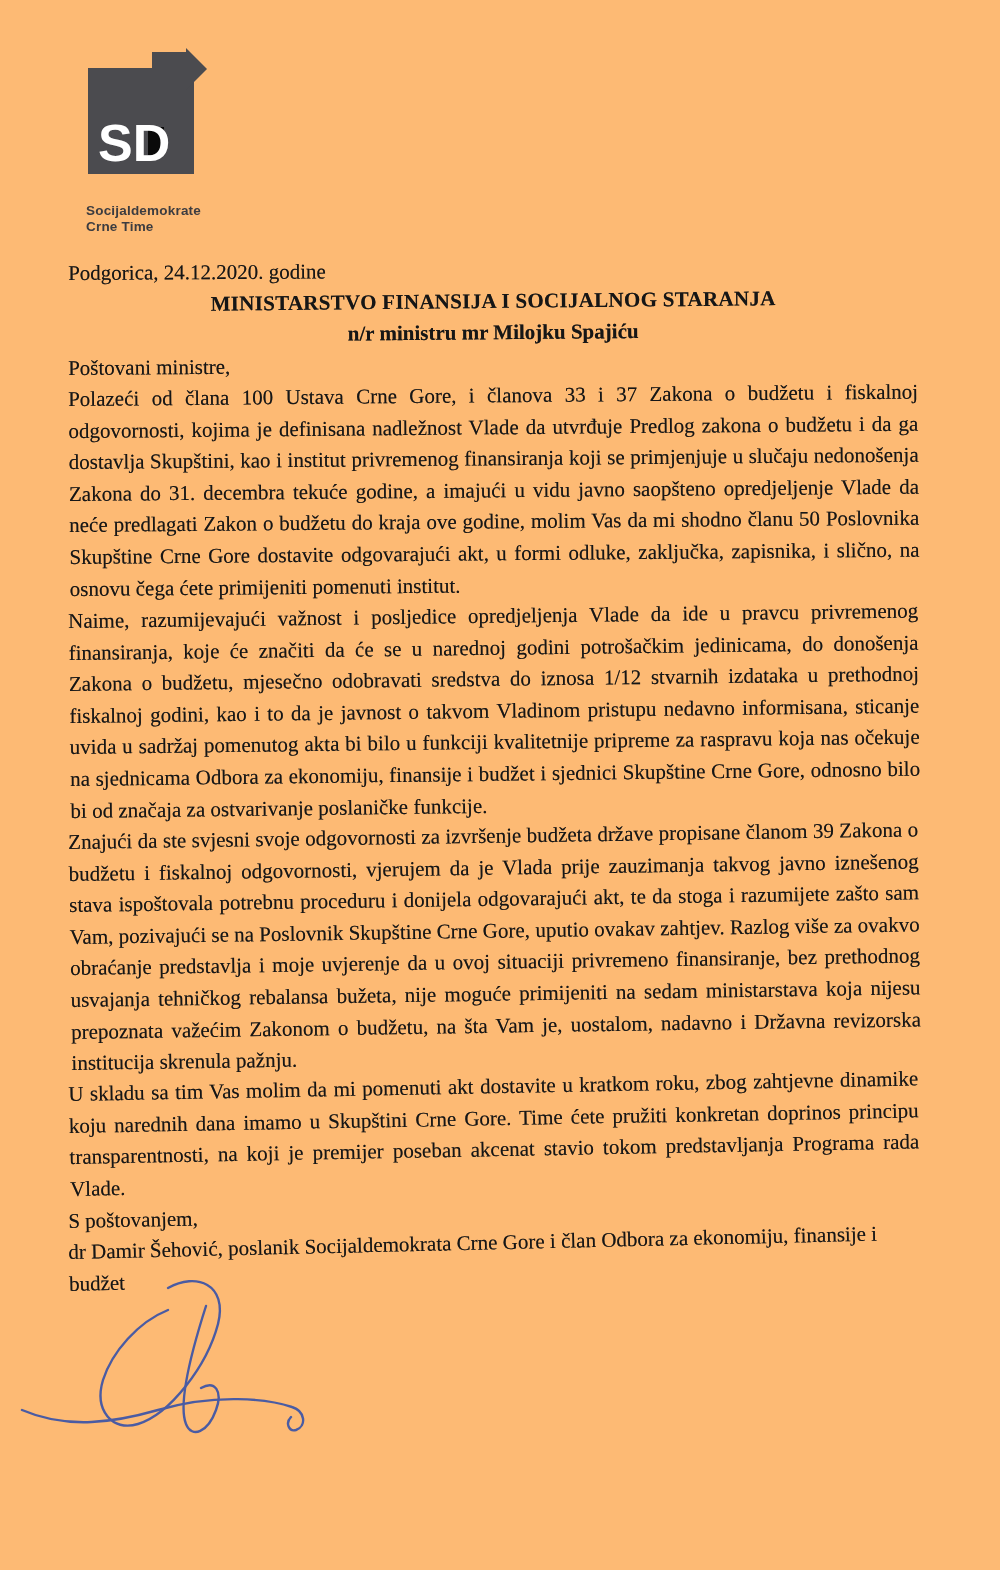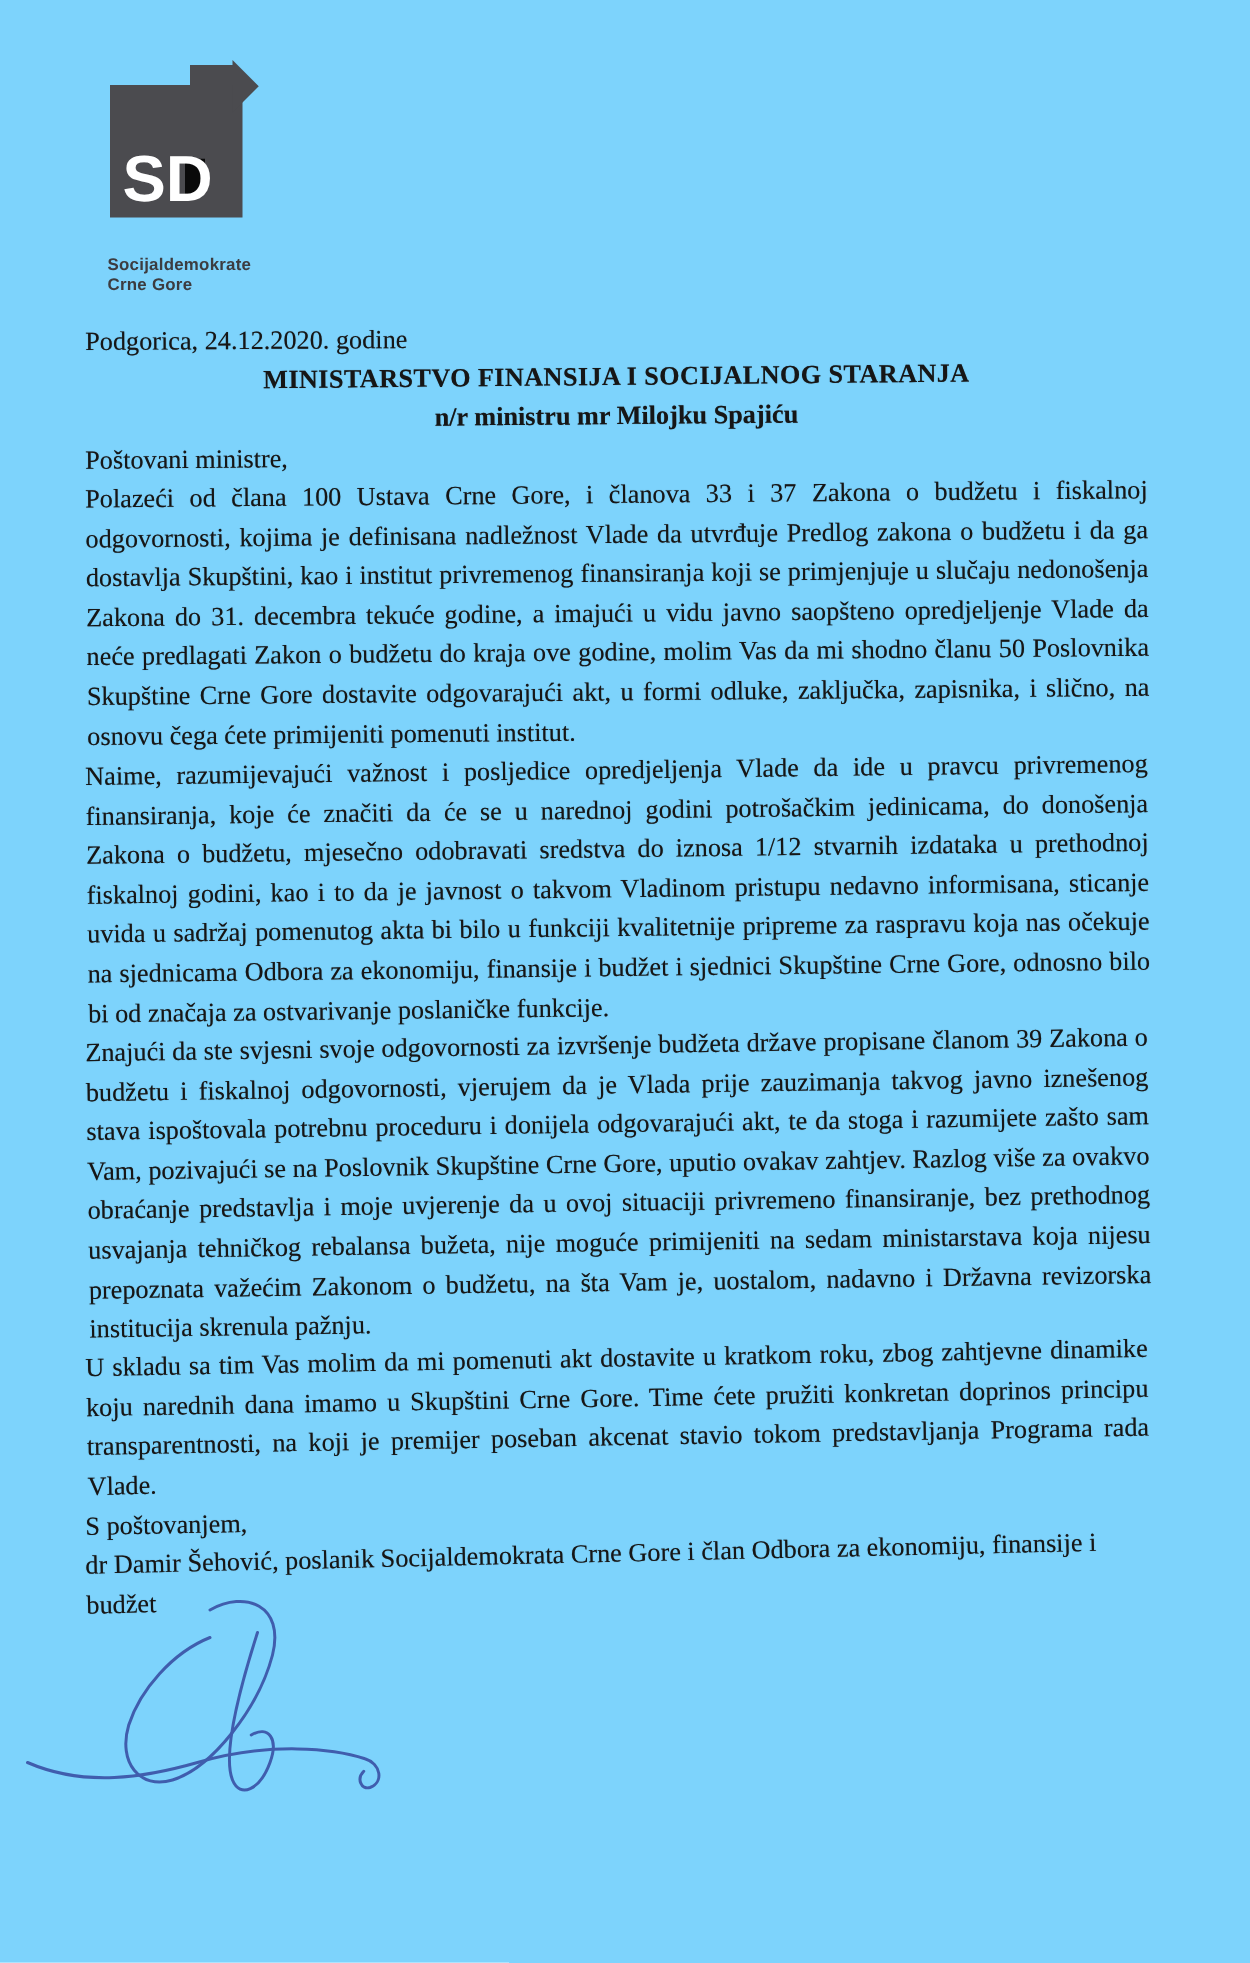--- a/index.html
+++ b/index.html
@@ -1,17 +1,17 @@
 <!DOCTYPE html>
 <html><head>
 <meta charset="utf-8">
 <style>
   html,body{margin:0;padding:0;}
   body{width:1000px;height:1570px;background:#ffffff;font-family:"Liberation Serif",serif;}
-  .page{position:relative;width:1000px;height:1570px;background:#7dd3fc;overflow:hidden;color:#161616;}
+  .page{position:relative;width:1000px;height:1570px;background:#fdba74;overflow:hidden;color:#161616;}
 
   
   .logo{position:absolute;left:86px;top:48px;width:150px;}
   .logo-caption{margin-top:19px;font-family:"Liberation Sans",sans-serif;
     font-weight:bold;font-size:13.5px;line-height:16px;color:#3c3c40;letter-spacing:.2px;}
 
   
   .content{position:absolute;left:68px;top:258px;width:850px;}
   .content p{margin:0;font-size:21px;line-height:31.6px;
     text-shadow:0 0 .6px rgba(25,25,25,.55);transform-origin:left top;}
@@ -38,21 +38,21 @@
 
   <div class="logo">
     <svg width="122" height="132" viewBox="0 0 122 132">
       <rect x="2" y="20" width="106" height="106" fill="#4b4b4f"></rect>
       <polygon points="66,20 66,4 100,4 100,0 121,21 100,42 100,20" fill="#4b4b4f"></polygon>
       <rect x="62" y="79" width="16" height="28" fill="#0a0a0a"></rect>
       <text x="12" y="113" font-family="Liberation Sans, sans-serif" font-weight="bold" font-size="52" fill="#ffffff">SD</text>
     </svg>
     <div class="logo-caption">
       <div>Socijaldemokrate</div>
-      <div>Crne Gore</div>
+      <div>Crne Time</div>
     </div>
   </div>
 
   <div class="content">
     <p class="date">Podgorica, 24.12.2020. godine</p>
     <p class="recipient">MINISTARSTVO FINANSIJA I SOCIJALNOG STARANJA</p>
     <p class="attn">n/r ministru mr Milojku Spajiću</p>
     <p class="salutation">Poštovani ministre,</p>
     <p class="para p1">Polazeći od člana 100 Ustava Crne Gore, i članova 33 i 37 Zakona o budžetu i fiskalnoj odgovornosti, kojima je definisana nadležnost Vlade da utvrđuje Predlog zakona o budžetu i da ga dostavlja Skupštini, kao i institut privremenog finansiranja koji se primjenjuje u slučaju nedonošenja Zakona do 31. decembra tekuće godine, a imajući u vidu javno saopšteno opredjeljenje Vlade da neće predlagati Zakon o budžetu do kraja ove godine, molim Vas da mi shodno članu 50 Poslovnika Skupštine Crne Gore dostavite odgovarajući akt, u formi odluke, zaključka, zapisnika, i slično, na osnovu čega ćete primijeniti pomenuti institut.</p>
     <p class="para p2">Naime, razumijevajući važnost i posljedice opredjeljenja Vlade da ide u pravcu privremenog finansiranja, koje će značiti da će se u narednoj godini potrošačkim jedinicama, do donošenja Zakona o budžetu, mjesečno odobravati sredstva do iznosa 1/12 stvarnih izdataka u prethodnoj fiskalnoj godini, kao i to da je javnost o takvom Vladinom pristupu nedavno informisana, sticanje uvida u sadržaj pomenutog akta bi bilo u funkciji kvalitetnije pripreme za raspravu koja nas očekuje na sjednicama Odbora za ekonomiju, finansije i budžet i sjednici Skupštine Crne Gore, odnosno bilo bi od značaja za ostvarivanje poslaničke funkcije.</p>

